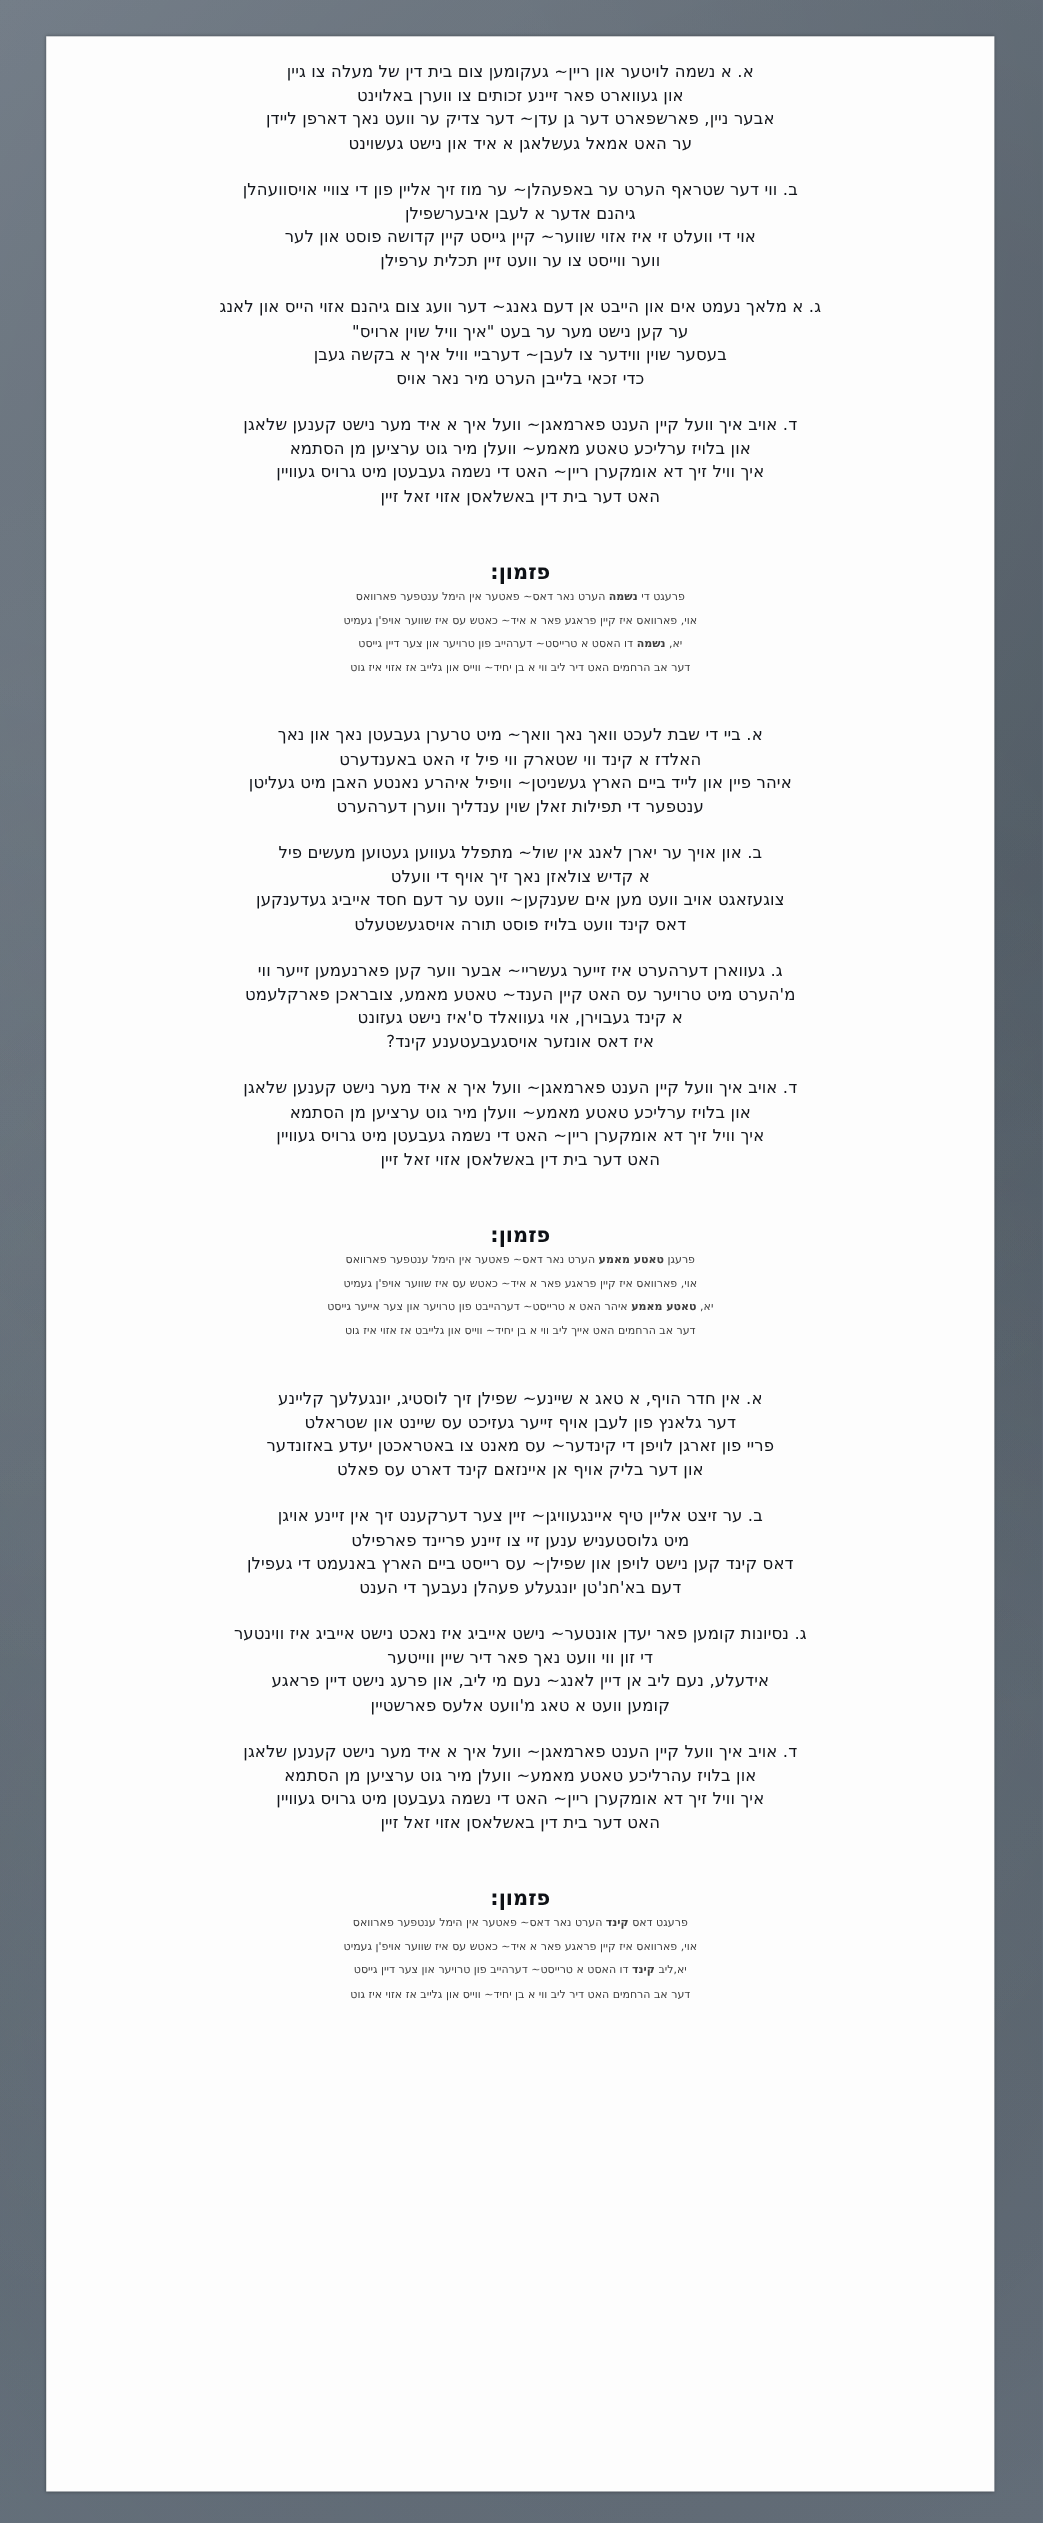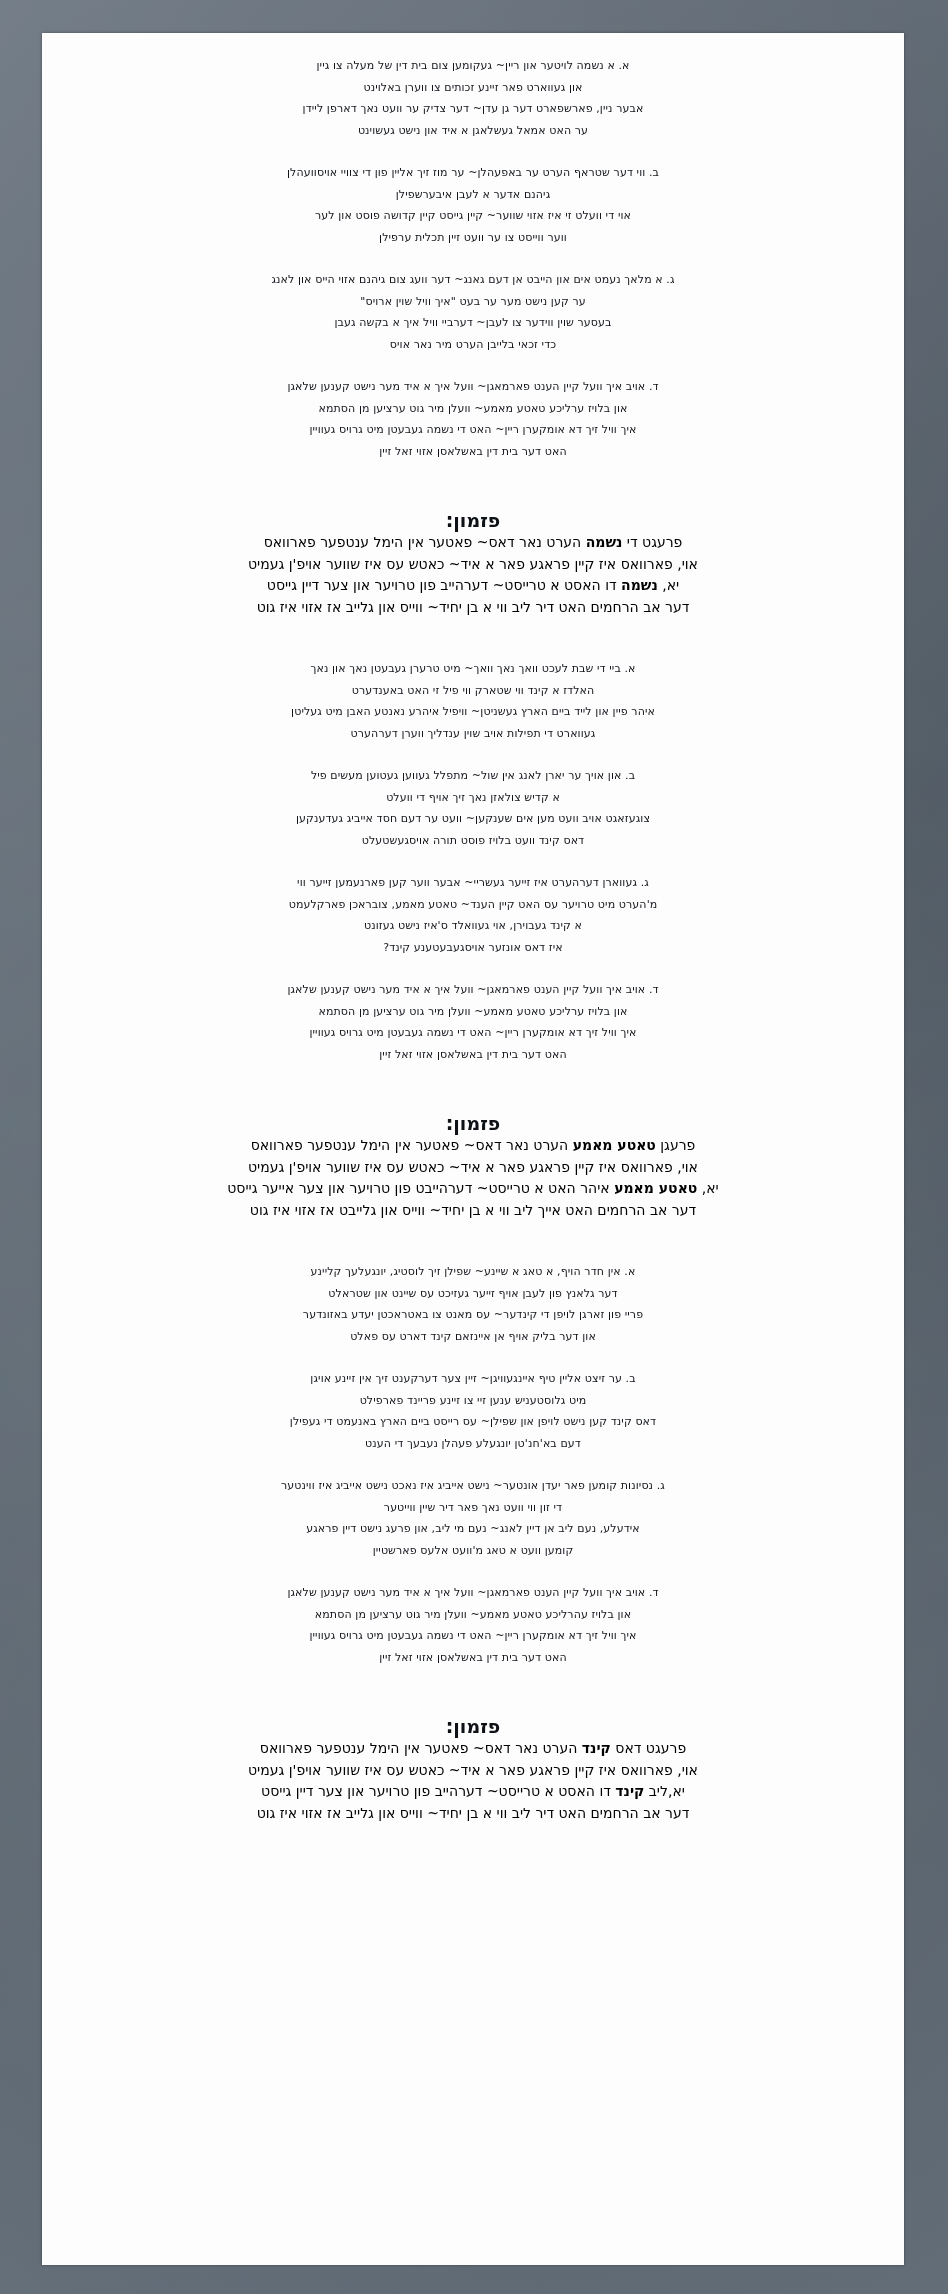--- a/index.html
+++ b/index.html
@@ -43,41 +43,41 @@
     height: 100%;
   }
   .song-part {
     margin-bottom: 0;
   }
   .stanza {
     margin: 0 0 21px 0;
     text-align: center;
   }
   .stanza-line {
-    font-size: 11px;
+    font-size: 15px;
     line-height: 21.5px;
     color: #13161c;
     letter-spacing: 0.1px;
     white-space: nowrap;
   }
   .chorus-block {
     margin: 0 0 0 0;
     text-align: center;
   }
   .chorus-heading {
     font-size: 19px;
     line-height: 22px;
     font-weight: bold;
     color: #0e1116;
     margin-bottom: 1px;
   }
   .chorus-line {
-    font-size: 14px;
+    font-size: 10px;
     line-height: 21.5px;
-    color: #000000;
+    color: #404040;
     white-space: nowrap;
   }
   .chorus-line b {
     font-weight: bold;
   }
   .spacer-lg { height: 40px; }
   .spacer-md { height: 26px; }
 </style>
 </head>
 <body>
@@ -120,21 +120,21 @@
             <div class="chorus-line"><span>יא, </span><b>נשמה</b><span> דו האסט א טרייסט~ דערהייב פון טרויער און צער דיין גייסט</span></div>
             <div class="chorus-line"><span>דער אב הרחמים האט דיר ליב ווי א בן יחיד~ ווייס און גלייב אז אזוי איז גוט</span></div>
           </div>
         </div>
         <div class="spacer-lg"></div>
         <div class="song-part">
           <div class="stanza">
             <div class="stanza-line">א. ביי די שבת לעכט וואך נאך וואך~ מיט טרערן געבעטן נאך און נאך</div>
             <div class="stanza-line">האלדז א קינד ווי שטארק ווי פיל זי האט באענדערט</div>
             <div class="stanza-line">איהר פיין און לייד ביים הארץ געשניטן~ וויפיל איהרע נאנטע האבן מיט געליטן</div>
-            <div class="stanza-line">געווארט די תפילות אויב שוין ענדליך ווערן דערהערט</div>
+            <div class="stanza-line">ענטפער די תפילות זאלן שוין ענדליך ווערן דערהערט</div>
           </div>
           <div class="stanza">
             <div class="stanza-line">ב. און אויך ער יארן לאנג אין שול~ מתפלל געווען געטוען מעשים פיל</div>
             <div class="stanza-line">א קדיש צולאזן נאך זיך אויף די וועלט</div>
             <div class="stanza-line">צוגעזאגט אויב וועט מען אים שענקען~ וועט ער דעם חסד אייביג געדענקען</div>
             <div class="stanza-line">דאס קינד וועט בלויז פוסט תורה אויסגעשטעלט</div>
           </div>
           <div class="stanza">
             <div class="stanza-line">ג. געווארן דערהערט איז זייער געשריי~ אבער ווער קען פארנעמען זייער ווי</div>
             <div class="stanza-line">מ'הערט מיט טרויער עס האט קיין הענד~ טאטע מאמע, צובראכן פארקלעמט</div>

